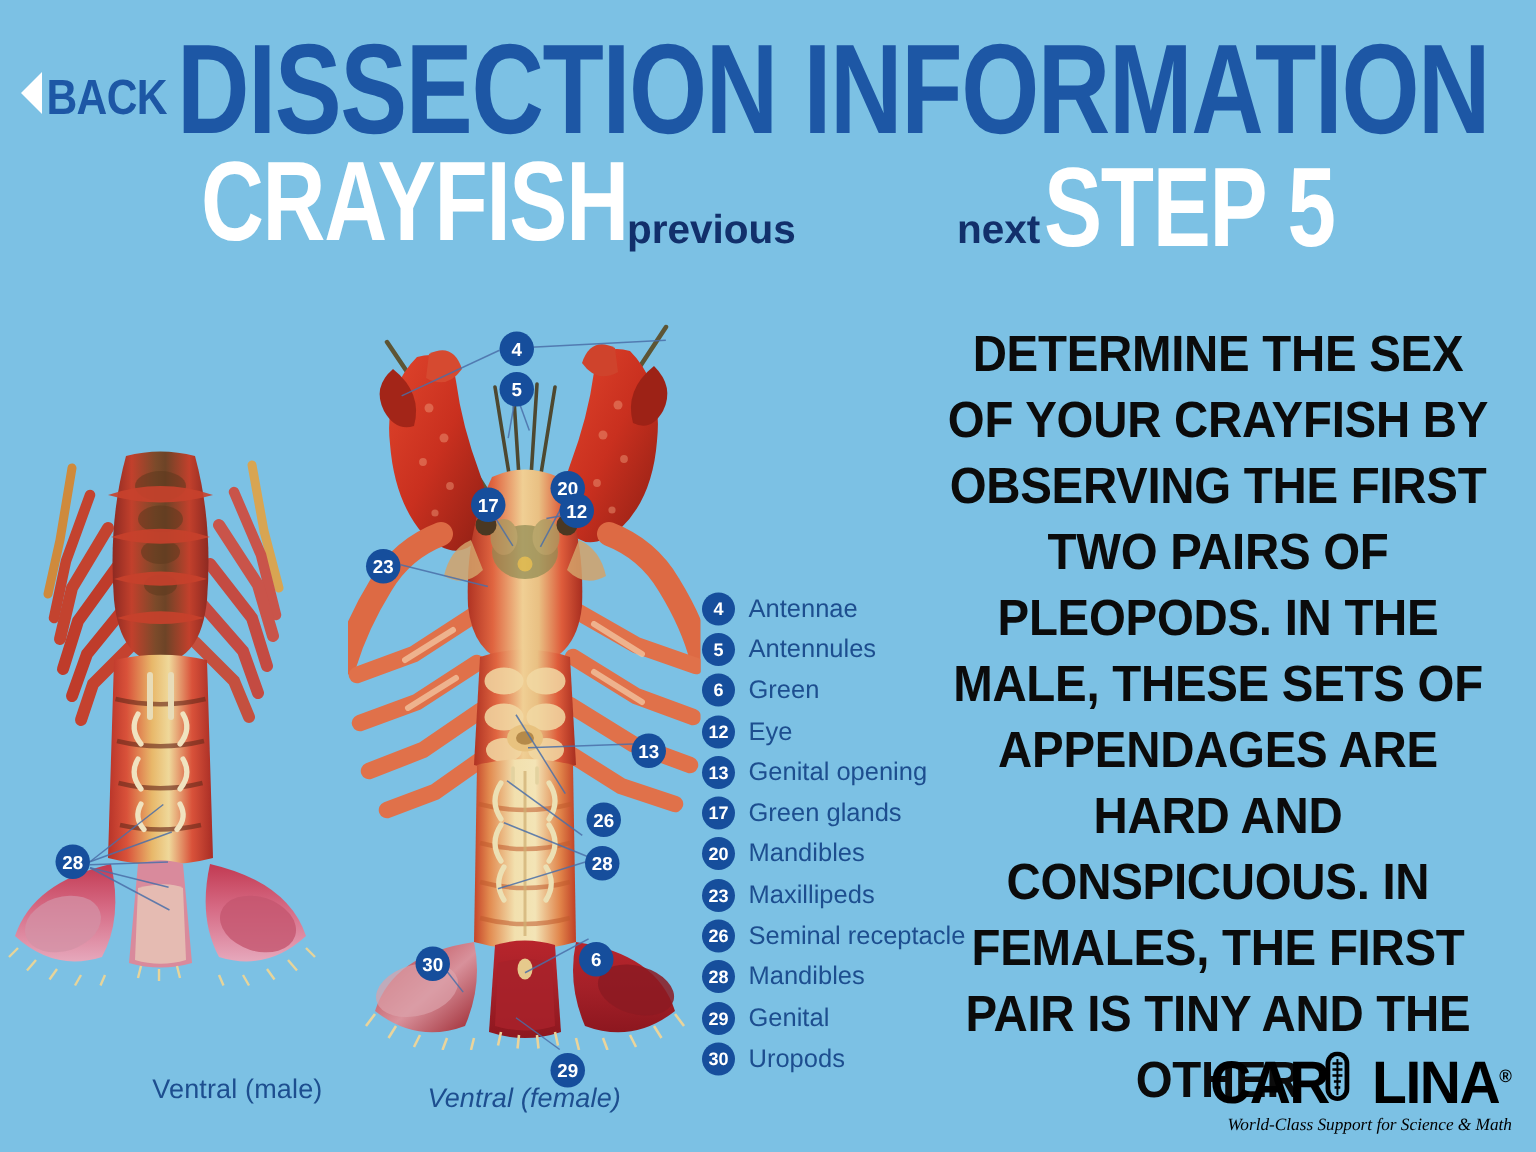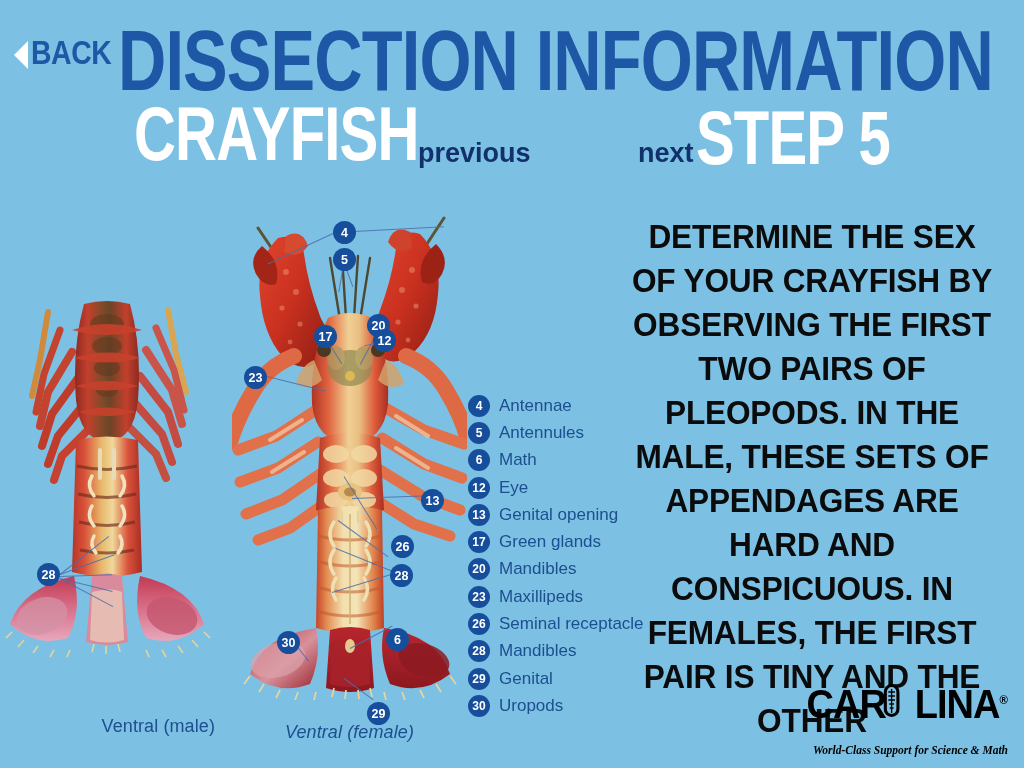--- a/index.html
+++ b/index.html
@@ -27,23 +27,23 @@
   
   #header {
     position: absolute;
     left: 0; top: 0;
     width: 1024px;
     height: 190px;
   }
   #back-button {
     position: absolute;
     left: 14px;
-    top: 36px;
+    top: 48px;
     display: flex;
-    align-items: flex-end;
+    align-items: flex-start;
     gap: 3px;
     cursor: pointer;
     user-select: none;
   }
   #back-arrow {
     width: 0; height: 0;
     border-top: 14px solid transparent;
     border-bottom: 14px solid transparent;
     border-right: 14px solid #ffffff;
   }
@@ -241,24 +241,24 @@
     letter-spacing: 0;
   }
   #logo-flask {
     position: absolute;
     left: 81px;
     top: 4px;
     width: 17px;
     height: 33px;
   }
   #logo-tagline {
-    margin-top: 20px;
+    margin-top: 2px;
     font-family: "Liberation Serif", serif;
     font-style: italic;
-    font-weight: 700;
+    font-weight: 400;
     font-size: 11.5px;
     color: #000000;
     white-space: nowrap;
   }
 </style>
 </head>
 <body style="background: rgb(124, 193, 228);">
 
 <div id="stage" style="background: rgb(124, 193, 228);">
 
@@ -596,21 +596,21 @@
       <div class="legend-row">
         <div class="legend-badge">4</div>
         <div class="legend-text">Antennae</div>
       </div>
       <div class="legend-row">
         <div class="legend-badge">5</div>
         <div class="legend-text">Antennules</div>
       </div>
       <div class="legend-row">
         <div class="legend-badge">6</div>
-        <div class="legend-text">Math</div>
+        <div class="legend-text">Green</div>
       </div>
       <div class="legend-row">
         <div class="legend-badge">12</div>
         <div class="legend-text">Eye</div>
       </div>
       <div class="legend-row">
         <div class="legend-badge">13</div>
         <div class="legend-text">Genital opening</div>
       </div>
       <div class="legend-row">

